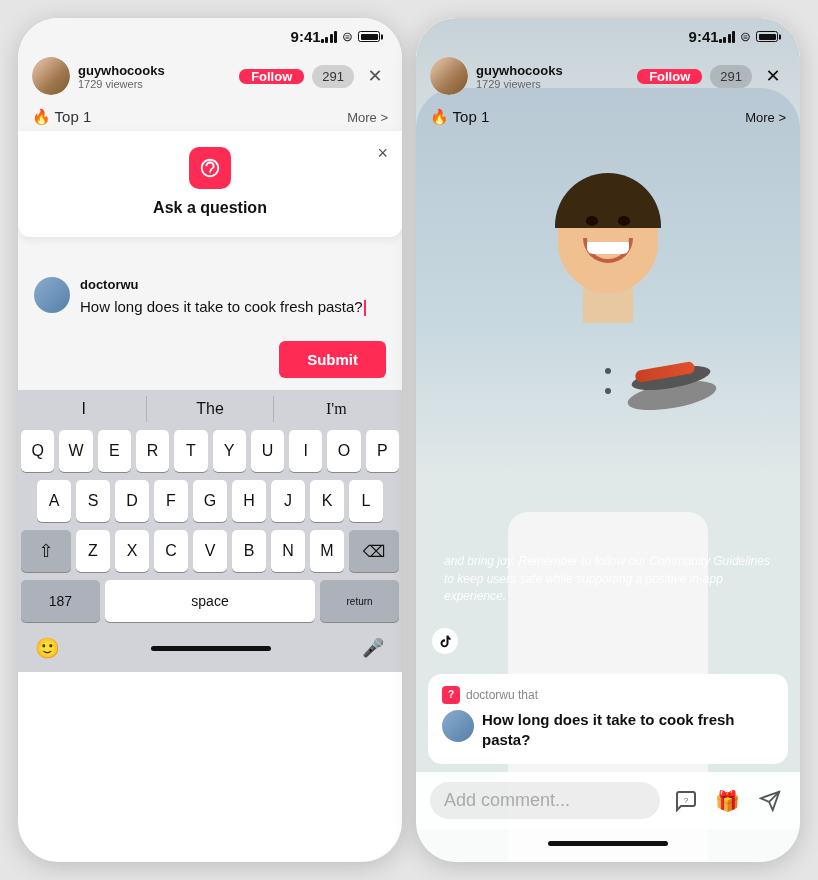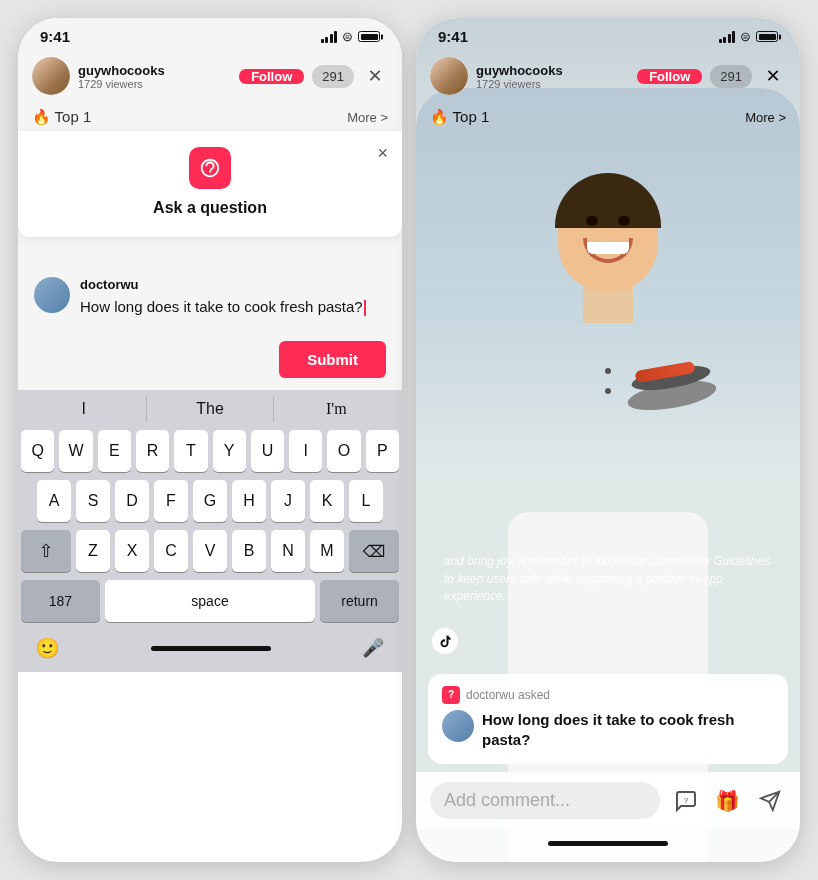--- a/index.html
+++ b/index.html
@@ -26,21 +26,21 @@
       background: #fff;
       border-radius: 40px;
       overflow: hidden;
       position: relative;
       box-shadow: 0 4px 24px rgba(0,0,0,0.18);
     }
 
     
     .status-bar {
       display: flex;
-      justify-content: space-between;
+      justify-content: flex-end;
       align-items: center;
       padding: 10px 22px 4px;
       background: #f5f5f5;
     }
 
     .status-time {
       font-size: 15px;
       font-weight: 600;
       color: #111;
     }
@@ -395,21 +395,21 @@
 
     .key.space {
       max-width: none;
       flex: 4;
       font-size: 14px;
     }
 
     .key.return {
       max-width: none;
       flex: 1.5;
-      font-size: 14px;
+      font-size: 10px;
     }
 
     .key.shift {
       max-width: none;
       flex: 1.3;
     }
 
     .key.backspace {
       max-width: none;
       flex: 1.3;
@@ -828,21 +828,21 @@
         <div class="tiktok-logo">
           <svg width="14" height="14" viewBox="0 0 14 14">
             <path d="M10.5 1.5c0 1.2.9 2.2 2 2.4v2c-.8 0-1.5-.2-2-.6v4c0 2.2-1.8 4-4 4s-4-1.8-4-4 1.8-4 4-4c.2 0 .4 0 .5.1V7.5c-.2 0-.3-.1-.5-.1-1.1 0-2 .9-2 2s.9 2 2 2 2-.9 2-2v-8h2z" fill="#111"></path>
           </svg>
         </div>
       </div>
 
       <div class="question-card">
         <div class="question-card-header">
           <div class="q-icon">?</div>
-          <span class="asked-by">doctorwu asked</span>
+          <span class="asked-by">doctorwu that</span>
         </div>
         <div class="card-body">
           <div class="card-avatar"></div>
           <div class="card-question-text">How long does it take to cook fresh pasta?</div>
         </div>
       </div>
 
       <div class="comment-bar">
         <div class="comment-input-fake">Add comment...</div>
         <div class="action-icon-btn">

